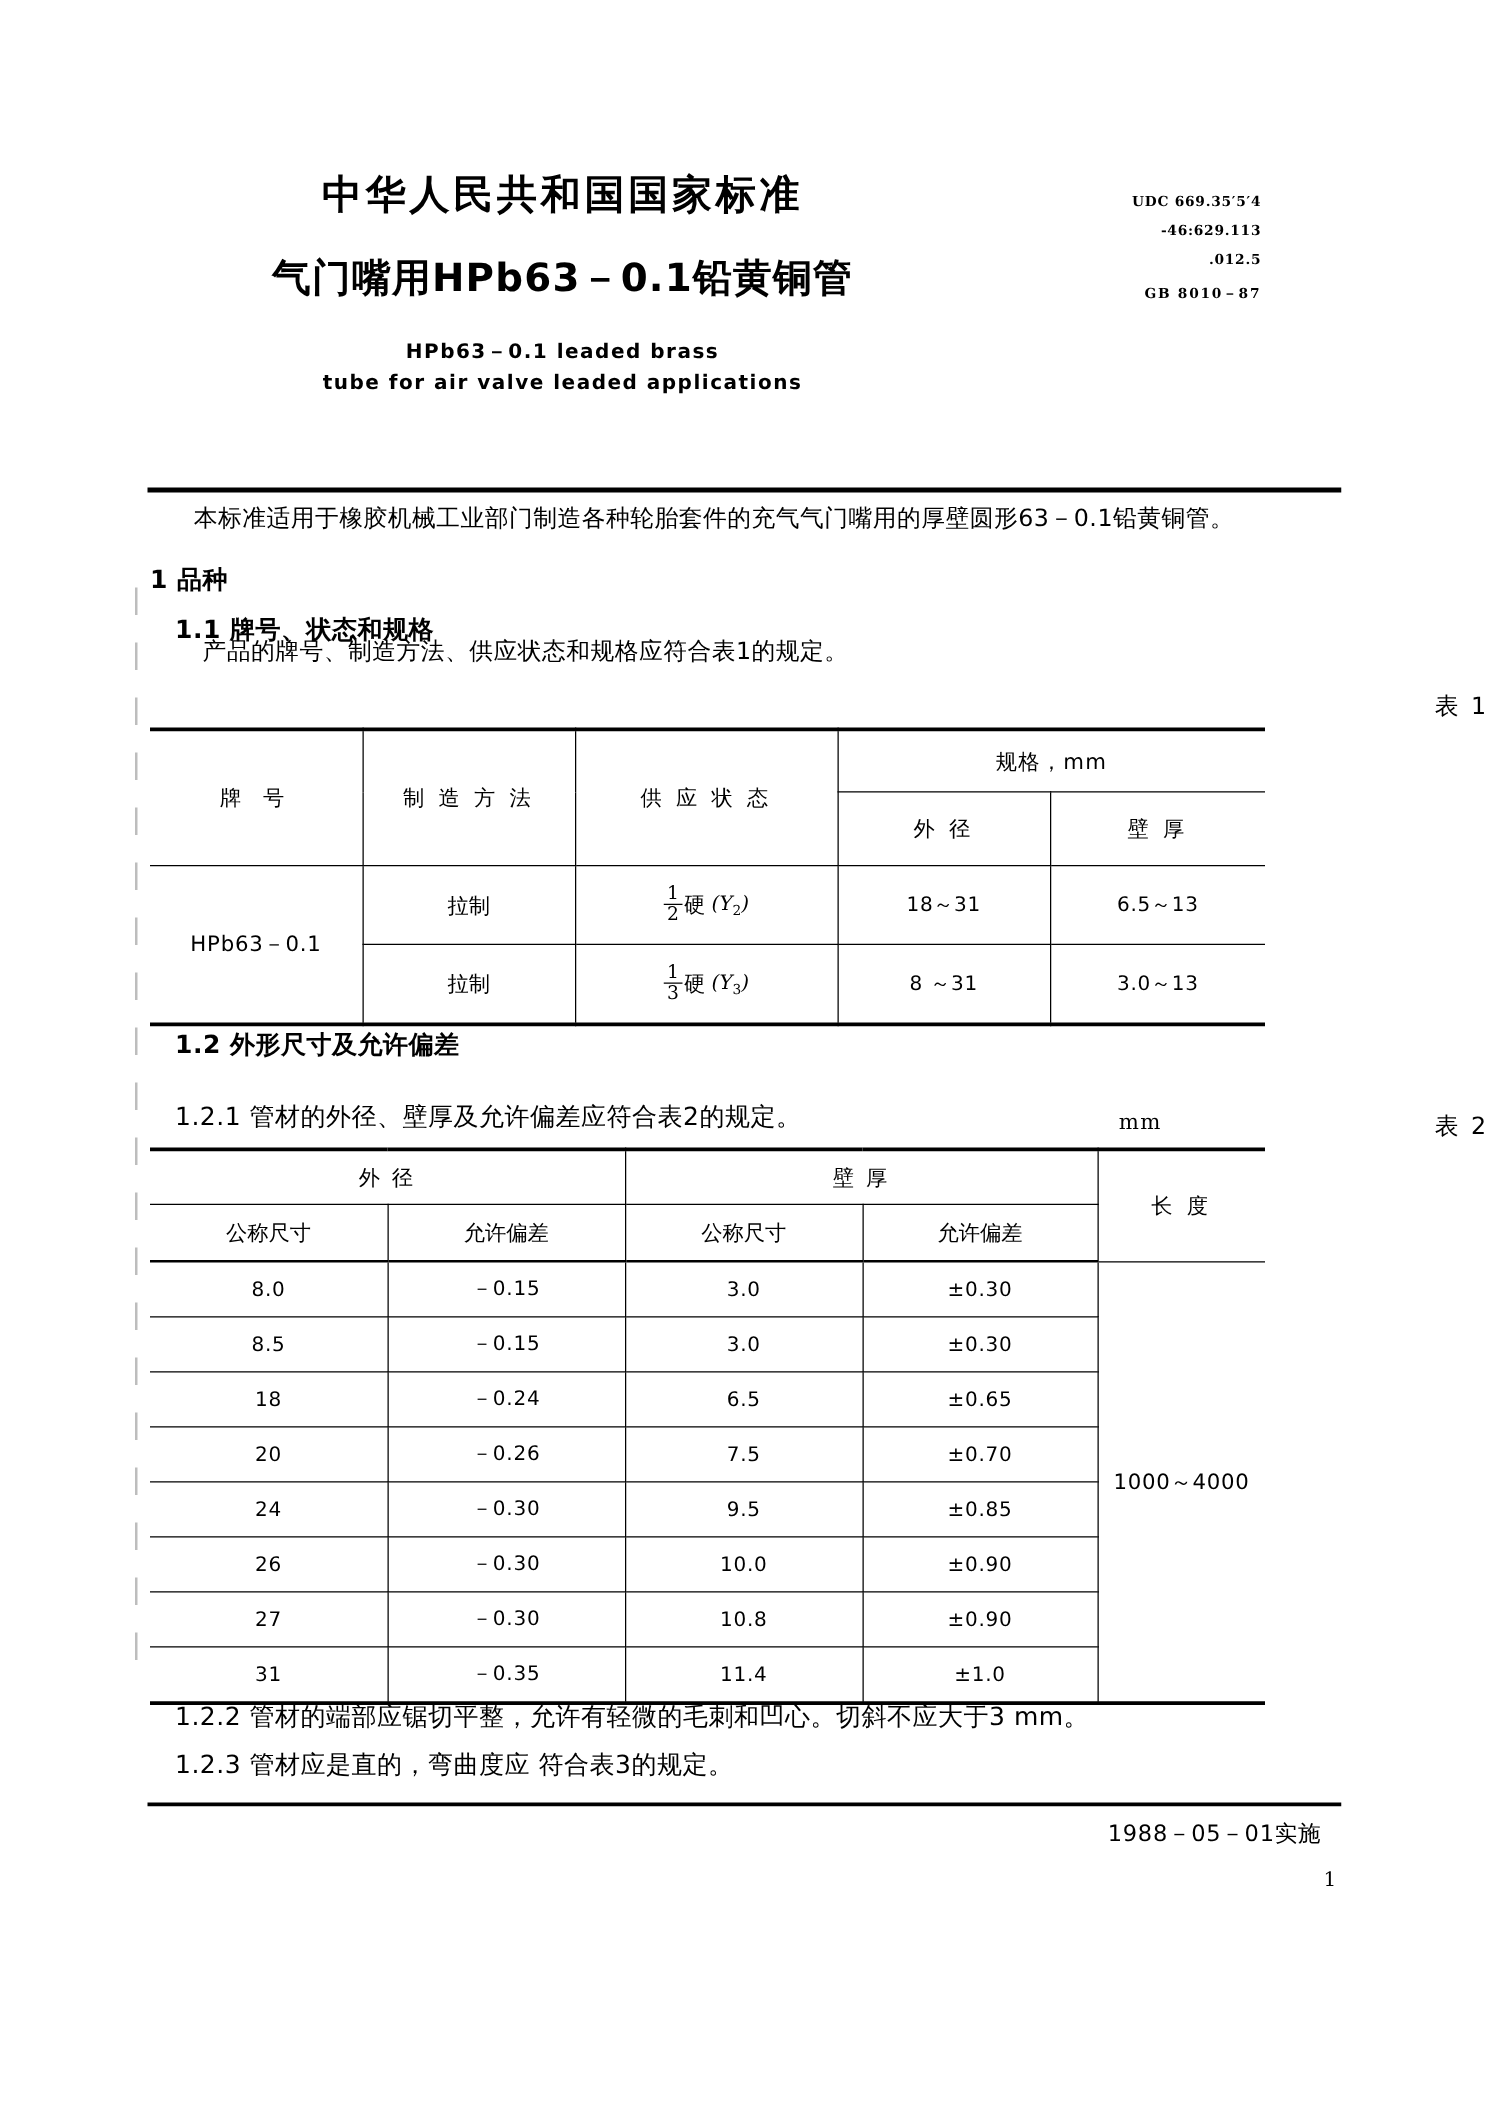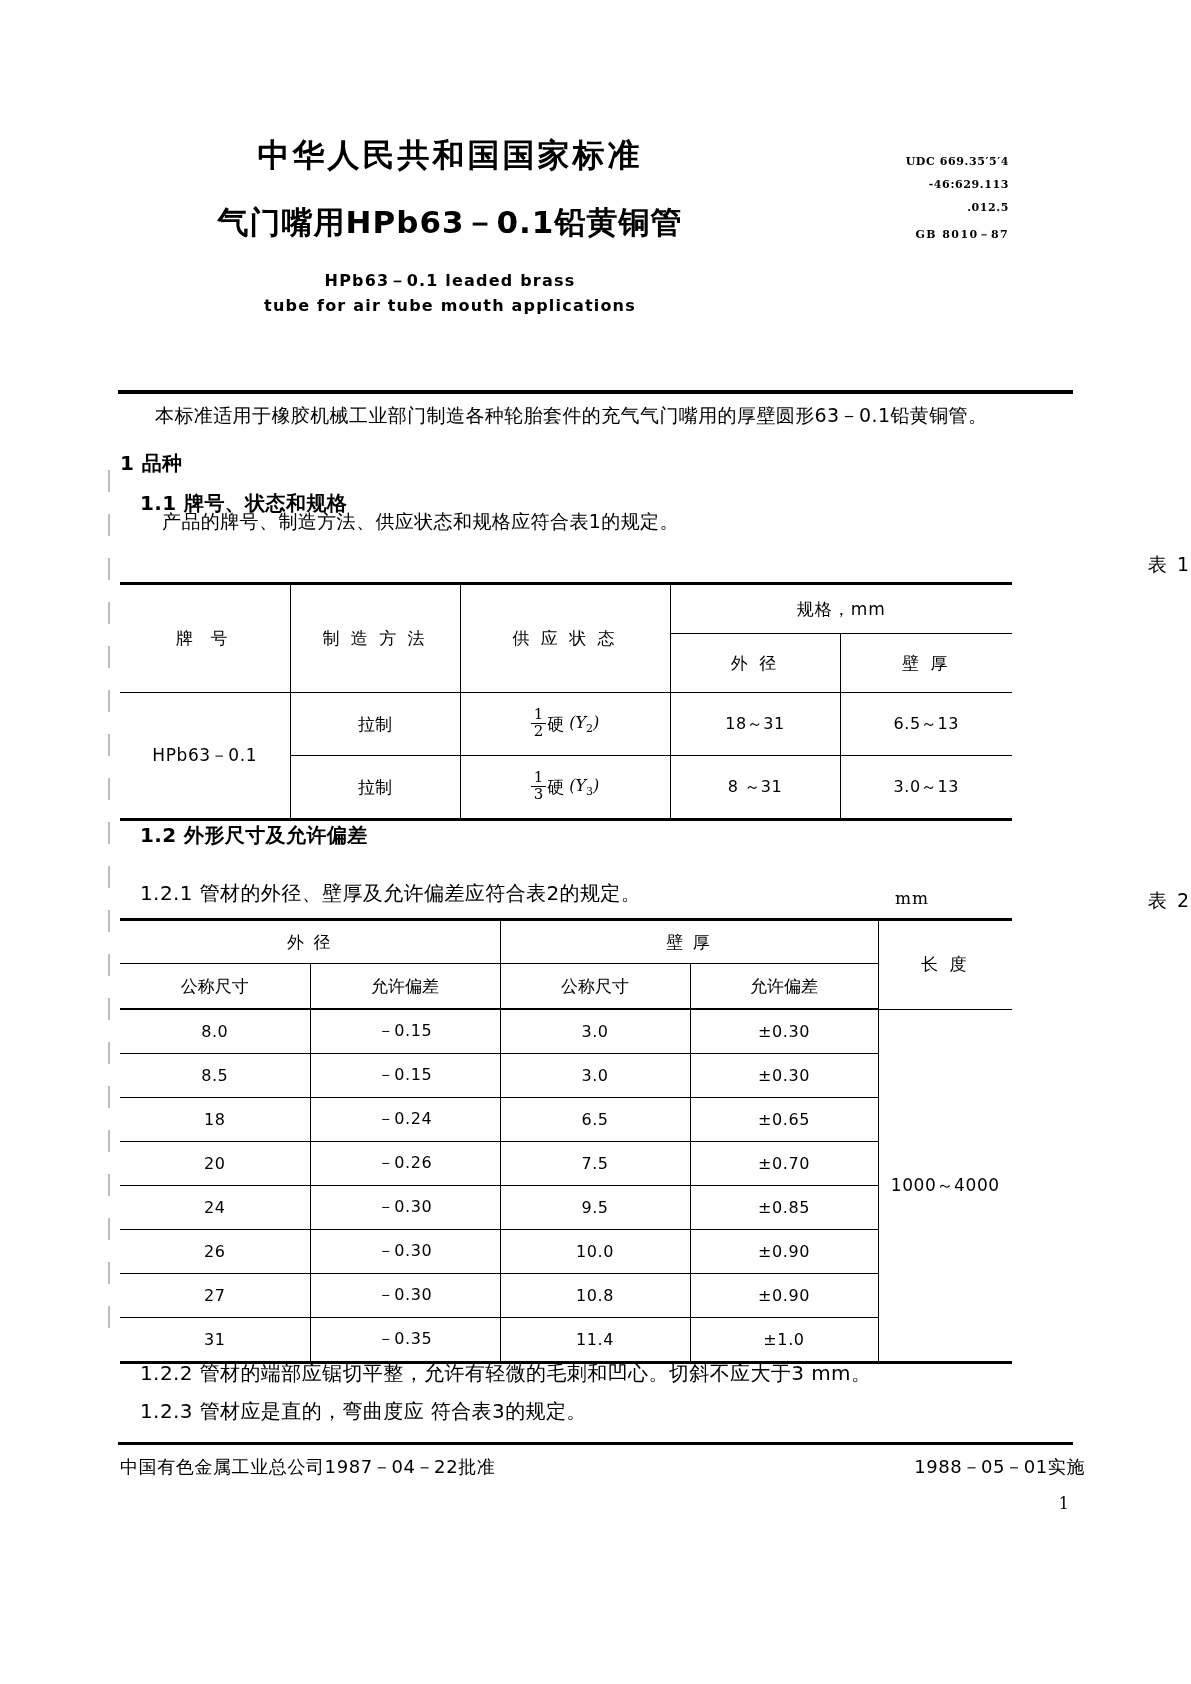--- a/index.html
+++ b/index.html
@@ -200,21 +200,21 @@
 </head>
 <body>
 
 <div class="page">
 
   <div class="hdr-zone">
     <div class="nat-title">中华人民共和国国家标准</div>
     <div class="main-title">气门嘴用HPb63－0.1铅黄铜管</div>
     <div class="en-title">
       <div>HPb63－0.1 leaded brass</div>
-      <div>tube for air tube mouth applications</div>
+      <div>tube for air valve leaded applications</div>
     </div>
     <div class="udc-block">
       <div class="ln">UDC 669.35′5′4</div>
       <div class="ln">-46:629.113</div>
       <div class="ln">.012.5</div>
       <div class="ln gbno">GB 8010－87</div>
     </div>
   </div>
 
   <div class="rule-thick" style="left:118px; top:390px; width:955px;"></div>
@@ -375,17 +375,16 @@
         <td class="num">11.4</td>
         <td class="num">±1.0</td>
       </tr>
     </tbody>
   </table>
 
   <div class="h-num" style="left:140px; top:1360px; font-weight:400;">1.2.2   管材的端部应锯切平整，允许有轻微的毛刺和凹心。切斜不应大于3 mm。</div>
   <div class="h-num" style="left:140px; top:1398px; font-weight:400;">1.2.3   管材应是直的，弯曲度应 符合表3的规定。</div>
 
   <div class="footer-rule" style="top:1442px;"></div>
-  <div class="footer-left" style="left:120px; top:1455px;">中国有色金属工业总公司1987－04－22批准</div>
-  <div class="footer-right" style="right:106px; top:1455px;">1988－05－01实施</div>
+  <div class="footer-right" style="right:134px; top:1455px;">1988－05－01实施</div>
   <div class="pageno" style="right:122px; top:1494px;">1</div>
 
 </div>
 
 </body></html>

